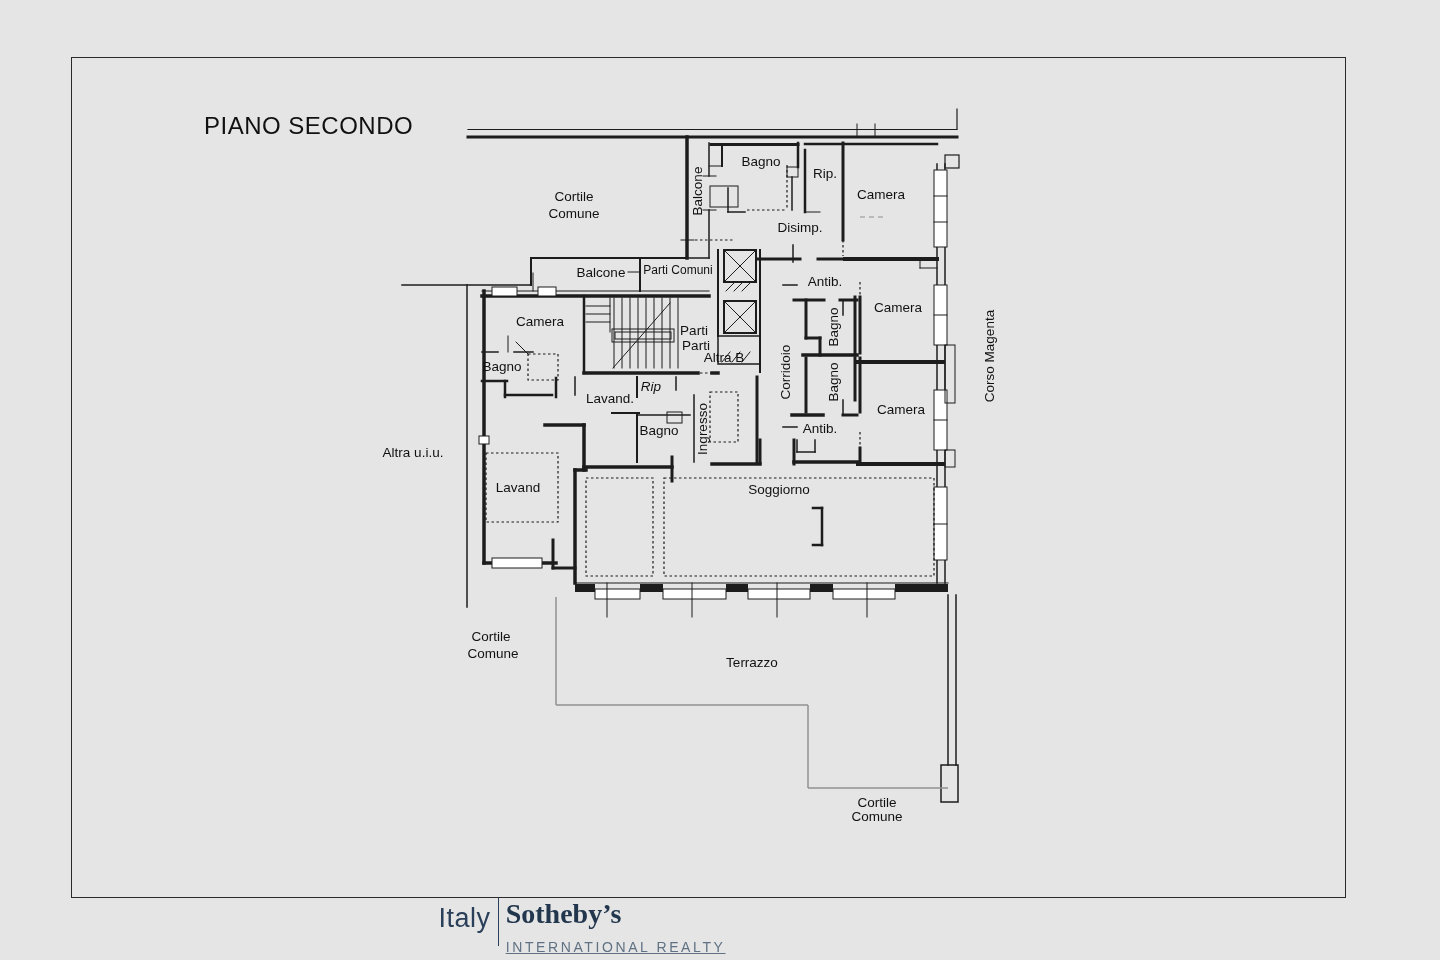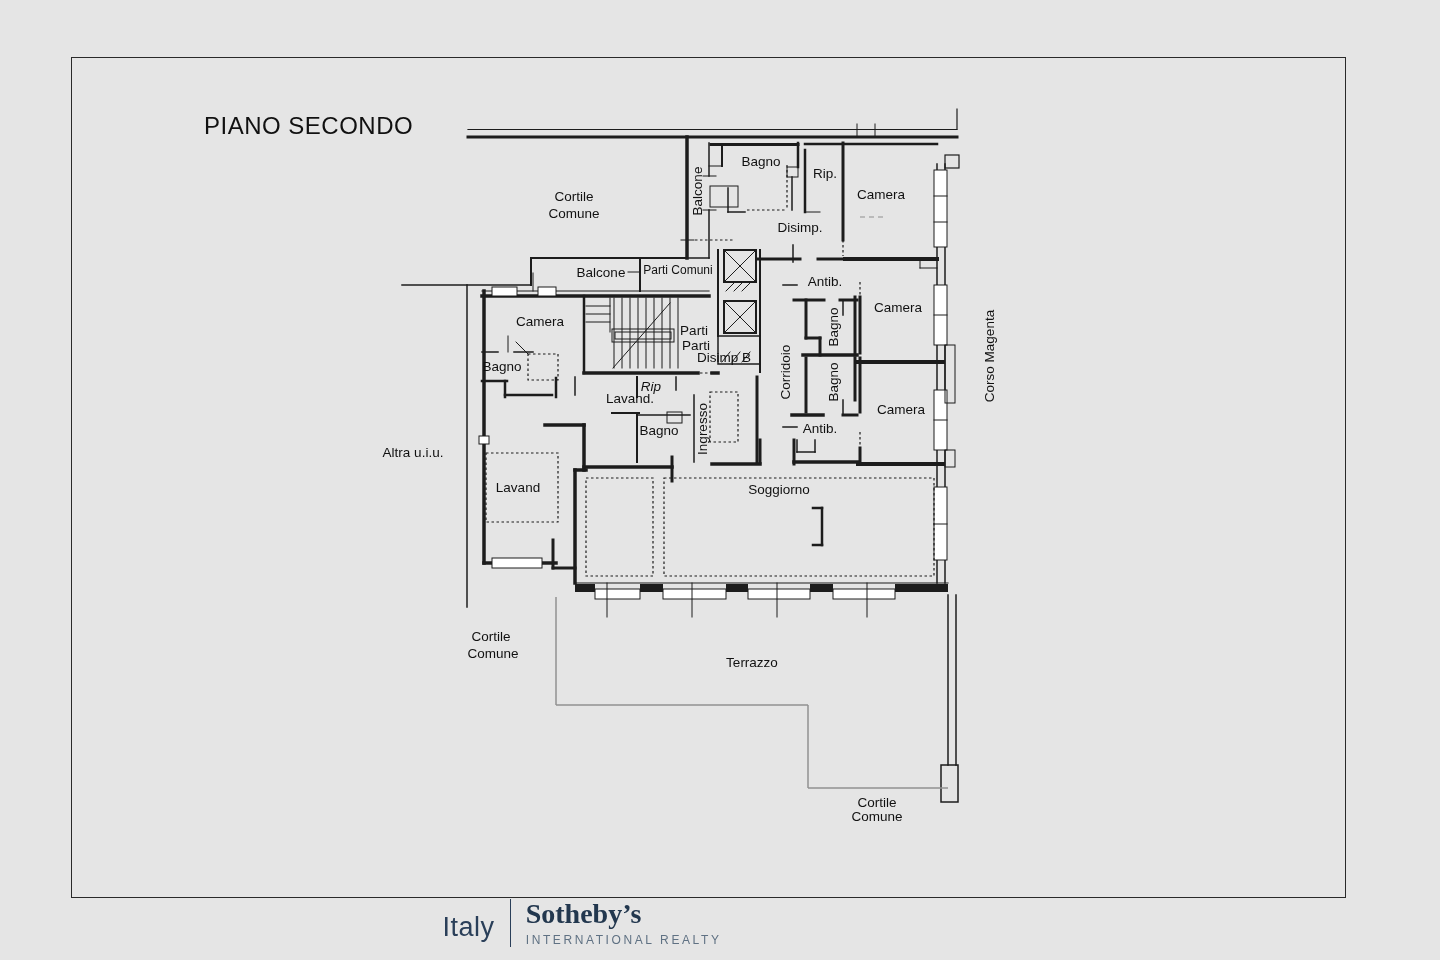--- a/index.html
+++ b/index.html
@@ -7,26 +7,26 @@
         font-family:"Liberation Sans",sans-serif;}
   .border-rect{position:absolute;left:71px;top:57px;width:1273px;height:839px;
         border:1.6px solid #2a2a2a;}
   .title{position:absolute;left:204px;top:112px;font-size:24px;color:#111;
         letter-spacing:.5px;}
   .lbl{position:absolute;font-size:13.5px;color:#111;white-space:nowrap;
         transform:translate(-50%,-50%);line-height:1;}
   .lbl.rot{transform:translate(-50%,-50%) rotate(-90deg);}
   svg{position:absolute;left:0;top:0;}
   .logo{position:absolute;left:0;top:898px;width:1164px;display:flex;
-        justify-content:center;align-items:center;gap:15px;}
+        justify-content:center;gap:7px;}
   .logo .country{font-size:27px;color:#2a3f59;letter-spacing:.5px;transform:translateY(5px);}
   .logo .divider{width:1.2px;height:48px;background:#2a3f59;}
   .logo .brandcol{display:flex;flex-direction:column;align-items:flex-start;}
   .logo .brand{font-family:"Liberation Serif",serif;font-size:28px;color:#22374e;font-weight:600;}
-  .logo .sub{font-size:12px;letter-spacing:2.6px;color:#5f7183;margin-top:3px;}
+  .logo .sub{font-size:14px;letter-spacing:2.6px;color:#5f7183;margin-top:9px;text-decoration:underline;}
 </style>
 </head>
 <body>
 
 <div class="page">
   <div class="border-rect"></div>
   <div class="title">PIANO SECONDO</div>
 
   <svg width="1440" height="960" viewBox="0 0 1440 960">
     <g stroke="#1c1c1c" fill="none" stroke-linecap="square">
@@ -259,27 +259,27 @@
       <span class="lbl" style="left: 825px; top: 174px; text-align: center;">Rip.</span>
       <span class="lbl" style="left: 881px; top: 195px;">Camera</span>
       <span class="lbl" style="left: 800px; top: 228px;">Disimp.</span>
       <span class="lbl" style="left: 601px; top: 273px;">Balcone</span>
       <span class="lbl" style="left: 678px; top: 270px; font-size: 12px;">Parti Comuni</span>
       <span class="lbl" style="left: 825px; top: 282px;">Antib.</span>
       <span class="lbl" style="left: 898px; top: 308px;">Camera</span>
       <span class="lbl" style="left: 540px; top: 322px;">Camera</span>
       <span class="lbl" style="left: 694px; top: 331px;">Parti</span>
       <span class="lbl" style="left: 696px; top: 346px;">Parti</span>
-      <span class="lbl" style="left: 724px; top: 358px;">Disimp B</span>
+      <span class="lbl" style="left: 724px; top: 358px;">Altra B</span>
       <span class="lbl rot" style="left: 834px; top: 327px;">Bagno</span>
       <span class="lbl rot" style="left: 834px; top: 382px;">Bagno</span>
       <span class="lbl rot" style="left: 786px; top: 372px;">Corridoio</span>
       <span class="lbl" style="left: 502px; top: 367px;">Bagno</span>
       <span class="lbl" style="left: 651px; top: 387px; font-style: italic;">Rip</span>
-      <span class="lbl" style="left: 610px; top: 399px; margin-left: 20px;">Lavand.</span>
+      <span class="lbl" style="left: 610px; top: 399px;">Lavand.</span>
       <span class="lbl" style="left: 659px; top: 431px;">Bagno</span>
       <span class="lbl rot" style="left: 703px; top: 429px;">Ingresso</span>
       <span class="lbl" style="left: 820px; top: 429px;">Antib.</span>
       <span class="lbl" style="left: 901px; top: 410px;">Camera</span>
       <span class="lbl rot" style="left: 990px; top: 356px;">Corso Magenta</span>
       <span class="lbl" style="left: 413px; top: 453px;">Altra u.i.u.</span>
       <span class="lbl" style="left: 518px; top: 488px;">Lavand</span>
       <span class="lbl" style="left: 779px; top: 490px;">Soggiorno</span>
       <span class="lbl" style="left: 491px; top: 637px;">Cortile</span>
       <span class="lbl" style="left: 493px; top: 654px;">Comune</span>

